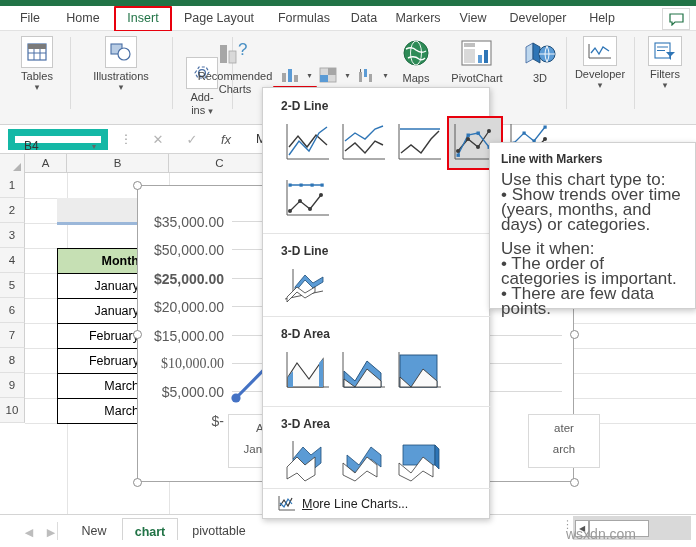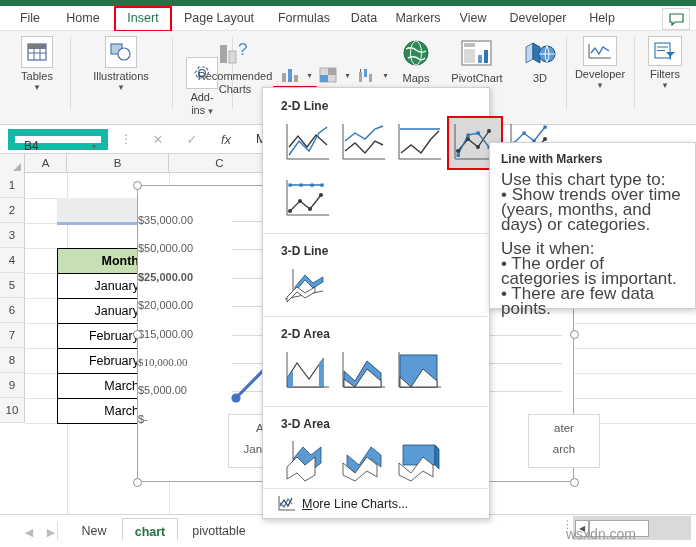--- a/index.html
+++ b/index.html
@@ -181,21 +181,21 @@
     background: #ffffff;
   }
   .handle {
     position: absolute; width: 9px; height: 9px;
     border: 1.3px solid #8c8c8c; border-radius: 50%;
     background: #ffffff;
     z-index: 30;
   }
   .ytick {
     position: absolute; right: 0; width: 100%;
-    font-size: 11px; color: #595959; text-align: left;
+    font-size: 14px; color: #595959; text-align: right;
     white-space: nowrap;
   }
   .plotline {
     position: absolute; background: #d9d9d9; height: 1px;
   }
   .legendbox {
     position: absolute; border: 1px solid #d9d9d9; background: #ffffff;
     font-size: 11.5px; color: #595959; text-align: center;
   }
 
@@ -693,21 +693,21 @@
       <svg width="48" height="44" viewBox="0 0 48 44">
         <line x1="10" y1="4" x2="10" y2="30" stroke="#595959" stroke-width="1"></line>
         <line x1="2" y1="34" x2="40" y2="26" stroke="#595959" stroke-width="1"></line>
         <polygon points="12,22 22,10 30,18 40,12 40,17 30,23 22,15 12,27" fill="#5b9bd5" stroke="#1f4e79" stroke-width="0.8"></polygon>
         <polygon points="4,32 14,22 22,28 32,22 32,27 22,33 14,27 4,37" fill="#ffffff" stroke="#3a3a3a" stroke-width="0.8"></polygon>
       </svg>
     </div>
 
     <div class="gdivider" style="top:228px;"></div>
 
-    <div class="gsection-title" style="top:239px;">2-D Area</div>
+    <div class="gsection-title" style="top:239px;">8-D Area</div>
     <div class="gitem" style="left:18px; top:258px;">
       <svg width="48" height="44" viewBox="0 0 48 44">
         <line x1="4" y1="3" x2="4" y2="38" stroke="#595959" stroke-width="1"></line>
         <line x1="4" y1="38" x2="46" y2="38" stroke="#595959" stroke-width="1"></line>
         <polygon points="5,28 14,14 26,30 40,10 40,38 5,38" fill="#fafafa" stroke="#3a3a3a" stroke-width="1.1"></polygon>
         <polygon points="5,28 10,22 10,38 5,38" fill="#5b9bd5"></polygon>
         <polygon points="36,14 40,10 40,38 36,38" fill="#5b9bd5"></polygon>
       </svg>
     </div>
     <div class="gitem" style="left:74px; top:258px;">

